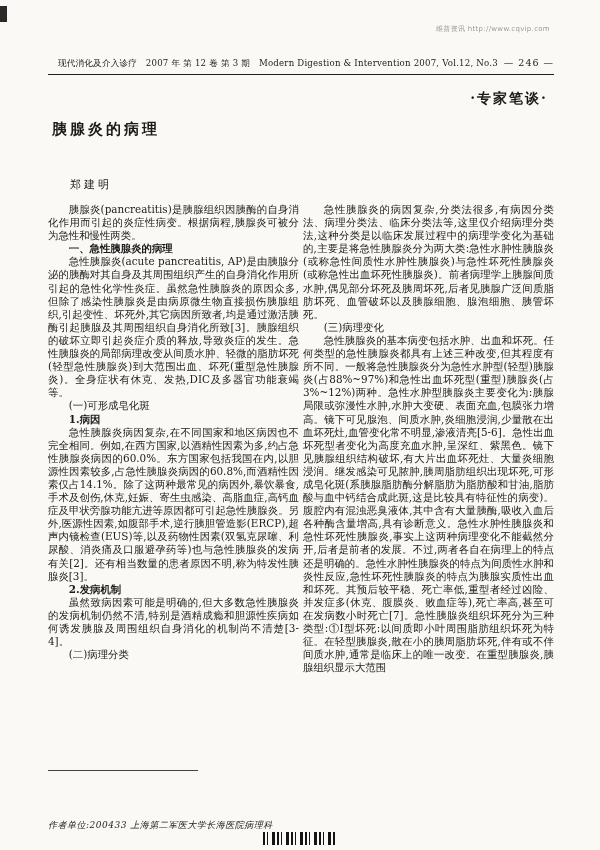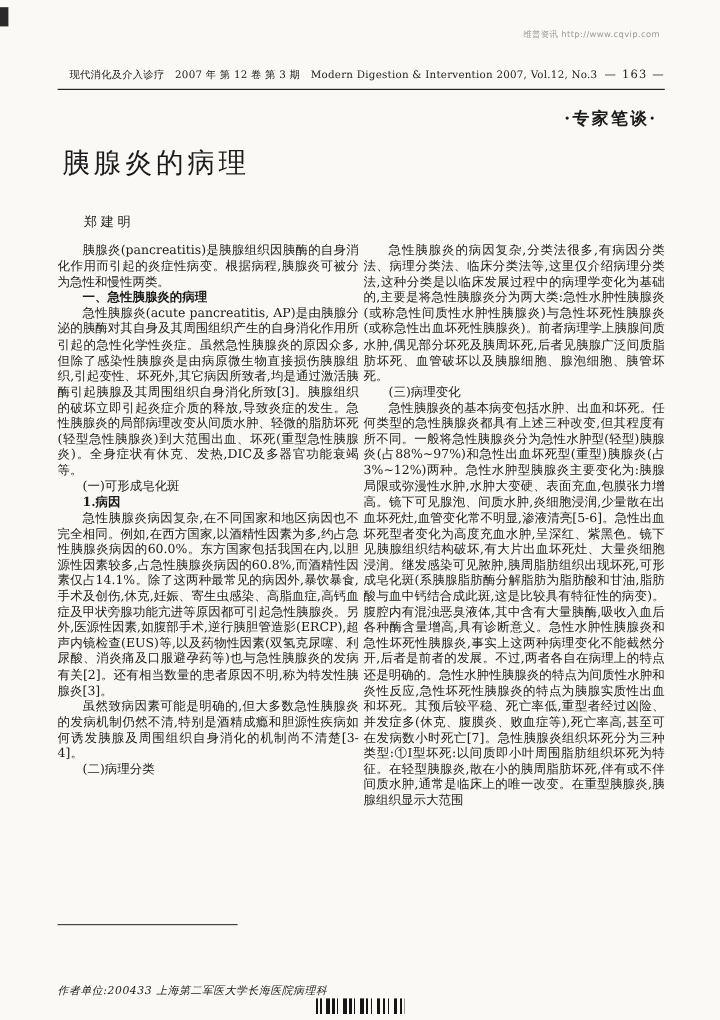--- a/index.html
+++ b/index.html
@@ -41,21 +41,21 @@
     border-top: 1.3px solid #222;
   }
 
   .column-label {
     position: absolute; top: 90px; right: 52px;
     font-size: 14px; font-weight: bold; letter-spacing: 2px;
   }
 
   .article-title {
     position: absolute; top: 120px; left: 52px;
-    font-size: 23px; font-weight: normal; letter-spacing: 3px;
+    font-size: 15px; font-weight: bold; letter-spacing: 3px;
   }
 
   .article-author {
     position: absolute; top: 177px; left: 70px;
     font-size: 11px; letter-spacing: 3px;
   }
 
   .columns {
     position: absolute; top: 203px; left: 48px; right: 46px; bottom: 22px;
     display: flex; gap: 4px; overflow: hidden;
@@ -100,39 +100,40 @@
 
   <div class="corner-mark"></div>
 
   <div class="watermark">维普资讯 http://www.cqvip.com</div>
 
   <div class="header-row">
     <div class="header-left">
       <span>现代消化及介入诊疗　2007 年 第 12 卷 第 3 期</span>
       <span>Modern Digestion &amp; Intervention 2007, Vol.12, No.3</span>
     </div>
-    <div class="page-number">— 163 —</div>
+    <div class="page-number">— 246 —</div>
   </div>
 
   <div class="header-rule"></div>
 
   <div class="column-label">·专家笔谈·</div>
 
   <h1 class="article-title">胰腺炎的病理</h1>
 
   <div class="article-author">郑建明</div>
 
   <div class="columns">
     <div class="col">
       <p class="body">胰腺炎(pancreatitis)是胰腺组织因胰酶的自身消化作用而引起的炎症性病变。根据病程,胰腺炎可被分为急性和慢性两类。</p>
       <p class="h1">一、急性胰腺炎的病理</p>
       <p class="body">急性胰腺炎(acute pancreatitis, AP)是由胰腺分泌的胰酶对其自身及其周围组织产生的自身消化作用所引起的急性化学性炎症。虽然急性胰腺炎的原因众多,但除了感染性胰腺炎是由病原微生物直接损伤胰腺组织,引起变性、坏死外,其它病因所致者,均是通过激活胰酶引起胰腺及其周围组织自身消化所致[3]。胰腺组织的破坏立即引起炎症介质的释放,导致炎症的发生。急性胰腺炎的局部病理改变从间质水肿、轻微的脂肪坏死(轻型急性胰腺炎)到大范围出血、坏死(重型急性胰腺炎)。全身症状有休克、发热,DIC及多器官功能衰竭等。</p>
       <p class="h2">(一)可形成皂化斑</p>
       <p class="h3">1.病因</p>
       <p class="body">急性胰腺炎病因复杂,在不同国家和地区病因也不完全相同。例如,在西方国家,以酒精性因素为多,约占急性胰腺炎病因的60.0%。东方国家包括我国在内,以胆源性因素较多,占急性胰腺炎病因的60.8%,而酒精性因素仅占14.1%。除了这两种最常见的病因外,暴饮暴食,手术及创伤,休克,妊娠、寄生虫感染、高脂血症,高钙血症及甲状旁腺功能亢进等原因都可引起急性胰腺炎。另外,医源性因素,如腹部手术,逆行胰胆管造影(ERCP),超声内镜检查(EUS)等,以及药物性因素(双氢克尿噻、利尿酸、消炎痛及口服避孕药等)也与急性胰腺炎的发病有关[2]。还有相当数量的患者原因不明,称为特发性胰腺炎[3]。</p>
+      <p class="h3">2.发病机制</p>
       <p class="body">虽然致病因素可能是明确的,但大多数急性胰腺炎的发病机制仍然不清,特别是酒精成瘾和胆源性疾病如何诱发胰腺及周围组织自身消化的机制尚不清楚[3-4]。</p>
       <p class="h2">(二)病理分类</p>
     </div>
     <div class="col">
       <p class="body">急性胰腺炎的病因复杂,分类法很多,有病因分类法、病理分类法、临床分类法等,这里仅介绍病理分类法,这种分类是以临床发展过程中的病理学变化为基础的,主要是将急性胰腺炎分为两大类:急性水肿性胰腺炎(或称急性间质性水肿性胰腺炎)与急性坏死性胰腺炎(或称急性出血坏死性胰腺炎)。前者病理学上胰腺间质水肿,偶见部分坏死及胰周坏死,后者见胰腺广泛间质脂肪坏死、血管破坏以及胰腺细胞、腺泡细胞、胰管坏死。</p>
       <p class="h2">(三)病理变化</p>
       <p class="body">急性胰腺炎的基本病变包括水肿、出血和坏死。任何类型的急性胰腺炎都具有上述三种改变,但其程度有所不同。一般将急性胰腺炎分为急性水肿型(轻型)胰腺炎(占88%~97%)和急性出血坏死型(重型)胰腺炎(占3%~12%)两种。急性水肿型胰腺炎主要变化为:胰腺局限或弥漫性水肿,水肿大变硬、表面充血,包膜张力增高。镜下可见腺泡、间质水肿,炎细胞浸润,少量散在出血坏死灶,血管变化常不明显,渗液清亮[5-6]。急性出血坏死型者变化为高度充血水肿,呈深红、紫黑色。镜下见胰腺组织结构破坏,有大片出血坏死灶、大量炎细胞浸润。继发感染可见脓肿,胰周脂肪组织出现坏死,可形成皂化斑(系胰腺脂肪酶分解脂肪为脂肪酸和甘油,脂肪酸与血中钙结合成此斑,这是比较具有特征性的病变)。腹腔内有混浊恶臭液体,其中含有大量胰酶,吸收入血后各种酶含量增高,具有诊断意义。急性水肿性胰腺炎和急性坏死性胰腺炎,事实上这两种病理变化不能截然分开,后者是前者的发展。不过,两者各自在病理上的特点还是明确的。急性水肿性胰腺炎的特点为间质性水肿和炎性反应,急性坏死性胰腺炎的特点为胰腺实质性出血和坏死。其预后较平稳、死亡率低,重型者经过凶险、并发症多(休克、腹膜炎、败血症等),死亡率高,甚至可在发病数小时死亡[7]。急性胰腺炎组织坏死分为三种类型:①Ⅰ型坏死:以间质即小叶周围脂肪组织坏死为特征。在轻型胰腺炎,散在小的胰周脂肪坏死,伴有或不伴间质水肿,通常是临床上的唯一改变。在重型胰腺炎,胰腺组织显示大范围</p>
     </div>
   </div>
 

